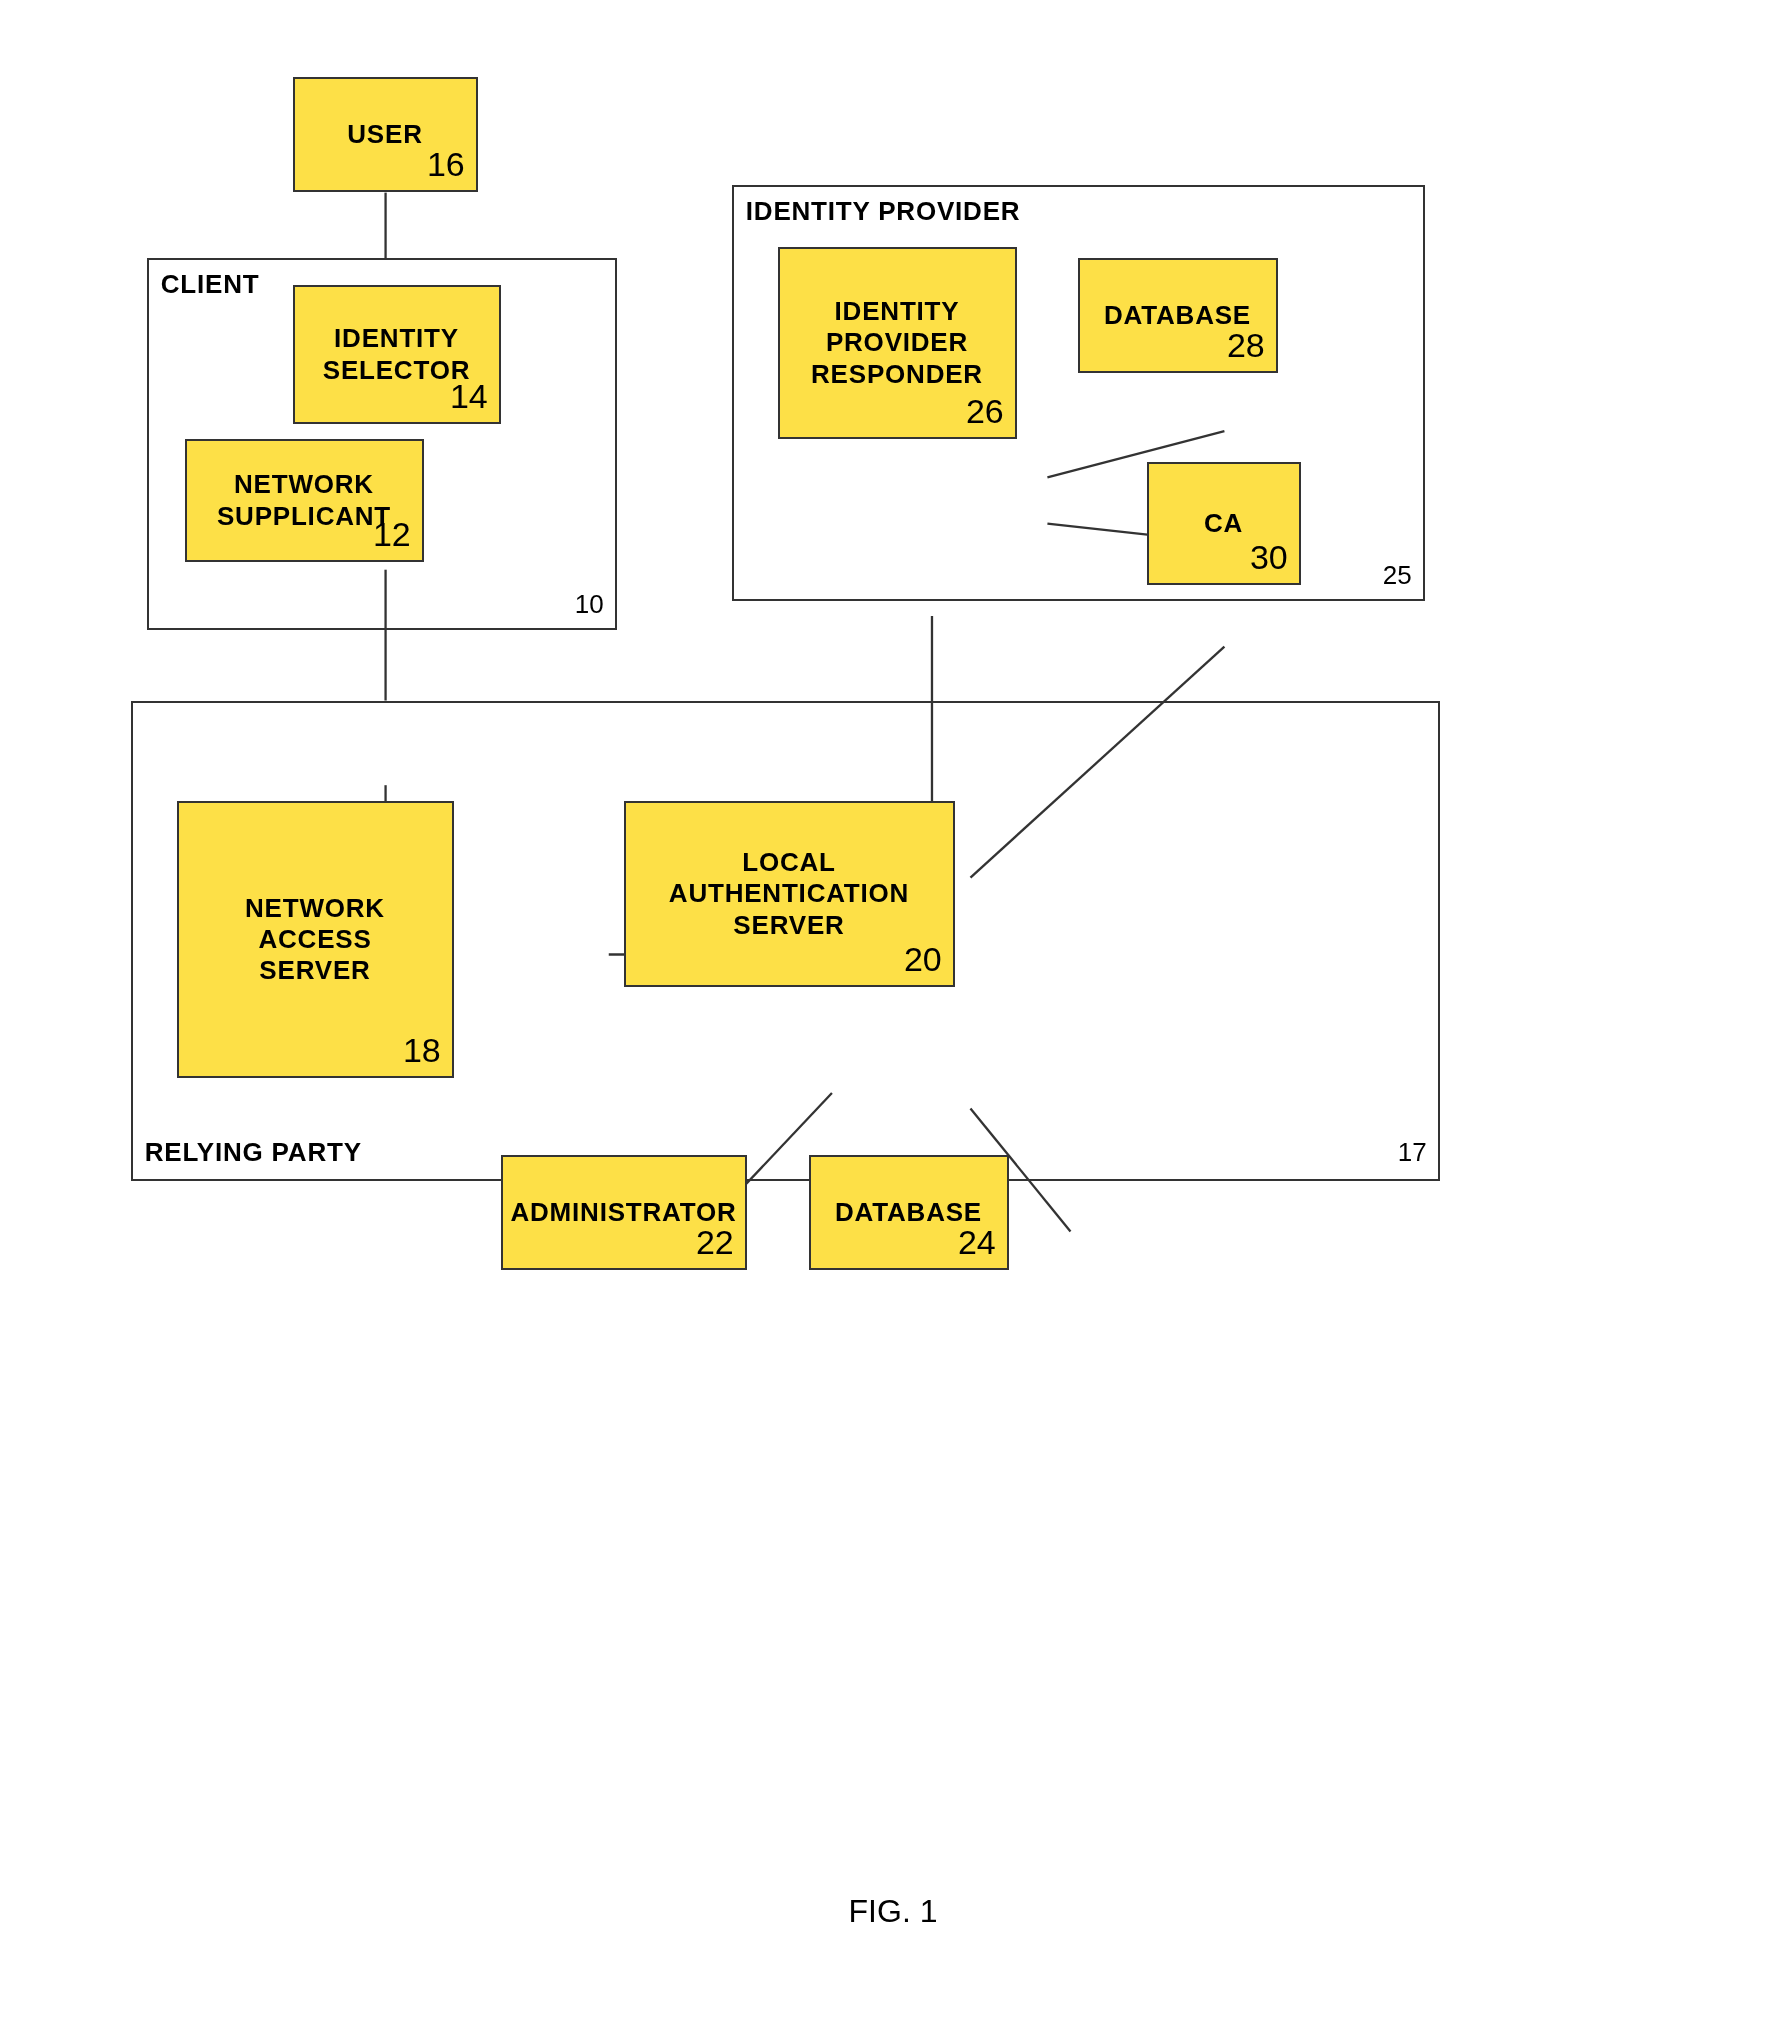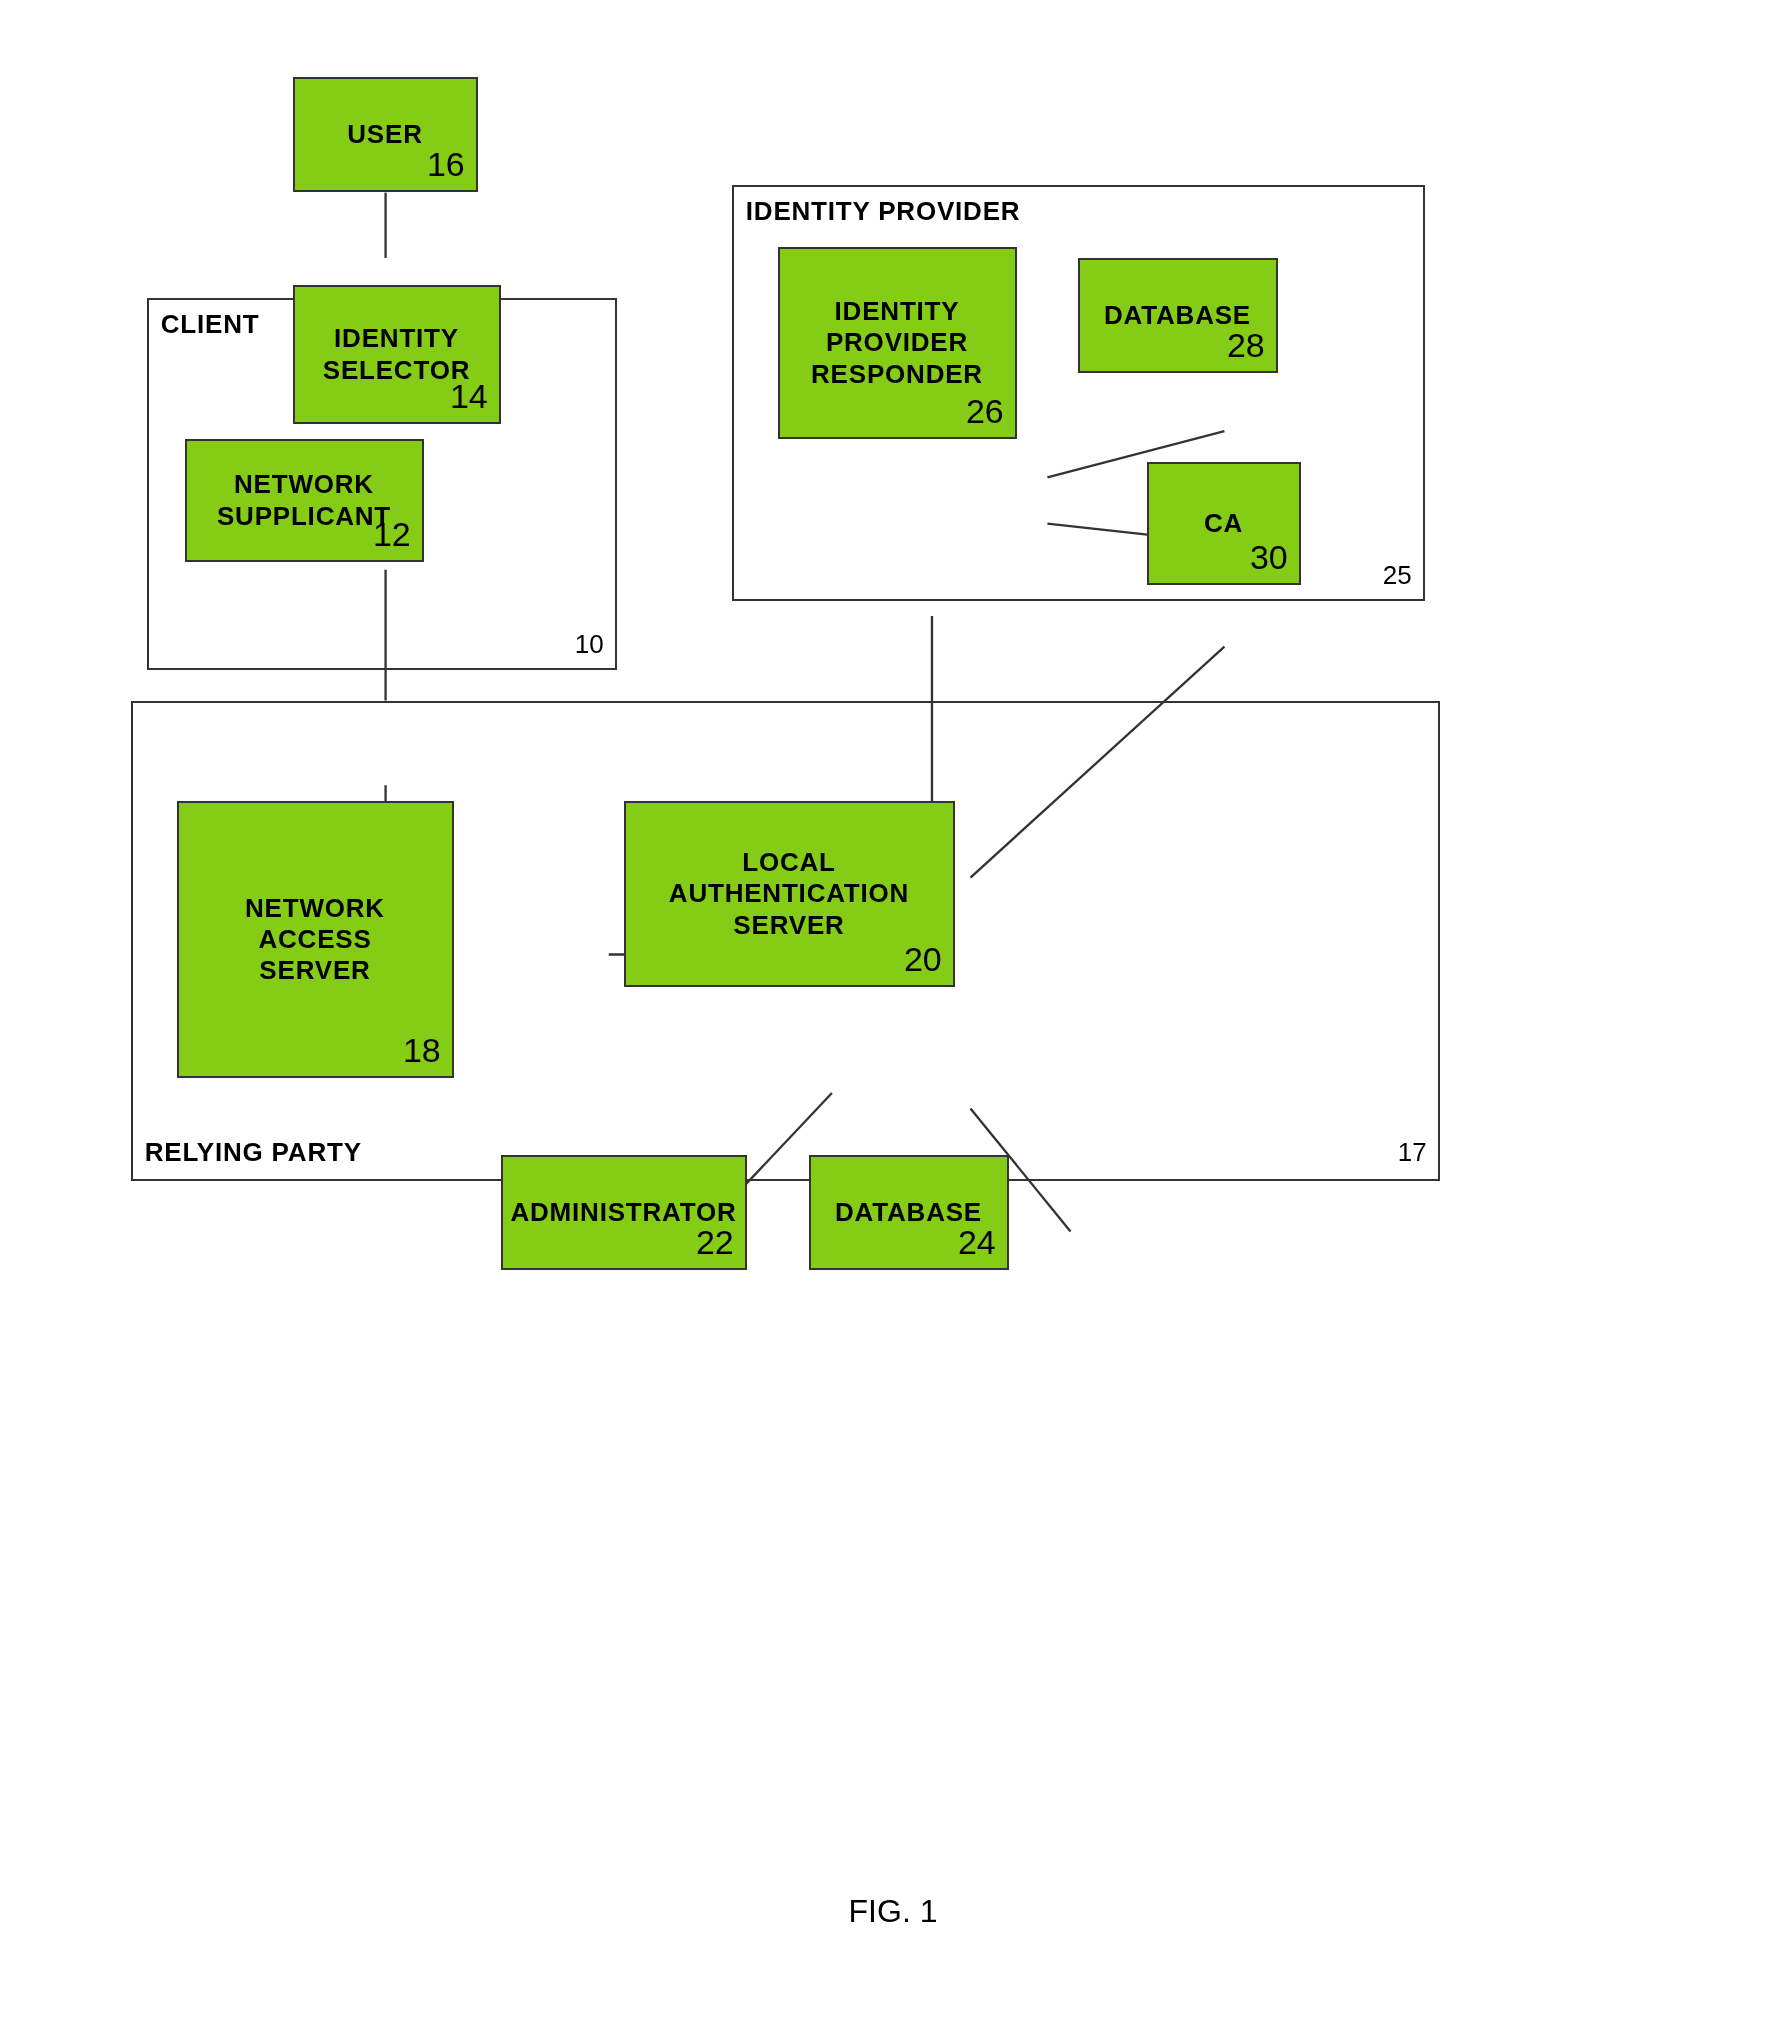--- a/index.html
+++ b/index.html
@@ -15,21 +15,21 @@
     }
     .diagram-container {
       position: relative;
       width: 1617px;
       height: 1847px;
       margin-top: 31px;
     }
     .box {
       position: absolute;
       border: 2.3px solid #333;
-      background: #84cc16;
+      background: #fde047;
       display: flex;
       flex-direction: column;
       align-items: center;
       justify-content: center;
       text-align: center;
     }
     .box-label {
       font-size: 26px;
       font-weight: bold;
       line-height: 1.2;
@@ -96,21 +96,21 @@
     <line x1="1430" y1="660" x2="1250" y2="640" stroke="#333" stroke-width="3"></line>
 
     <line x1="1250" y1="580" x2="1480" y2="520" stroke="#333" stroke-width="3"></line>
   </svg>
 
   <div class="box" style="left:208px; top:46px; width:185px; height:115px;">
     <span class="box-label">USER</span>
     <span class="box-number">16</span>
   </div>
 
-  <div class="box outer-box" style="left:62px; top:227px; width:470px; height:372px;margin-top:40px;">
+  <div class="box outer-box" style="left:62px; top:227px; width:470px; height:372px;">
     <span class="outer-label" style="top:9.2px; left:12.3px;">CLIENT</span>
     <span class="outer-number" style="bottom:7.7px; right:10.8px;">10</span>
   </div>
 
   <div class="box" style="left:208px; top:254px; width:208px; height:139px;">
     <span class="box-label">IDENTITY<br>SELECTOR</span>
     <span class="box-number">14</span>
   </div>
 
   <div class="box" style="left:100px; top:408px; width:239px; height:123px;">

